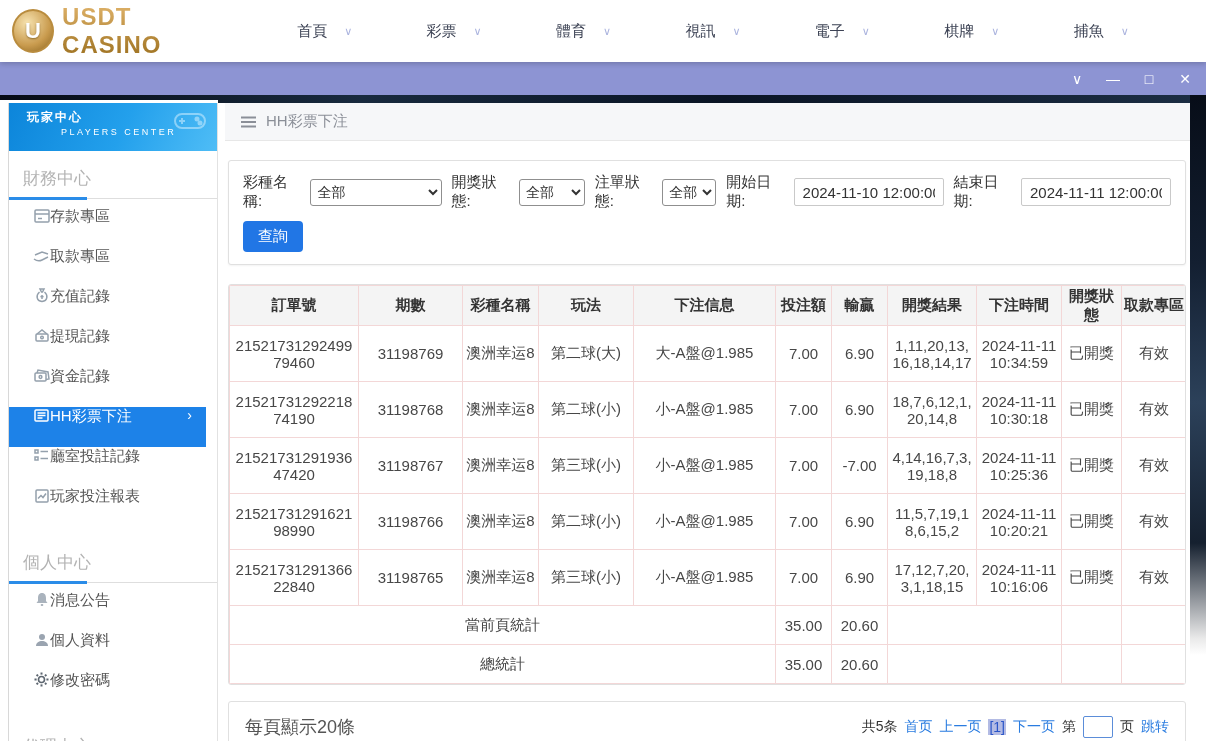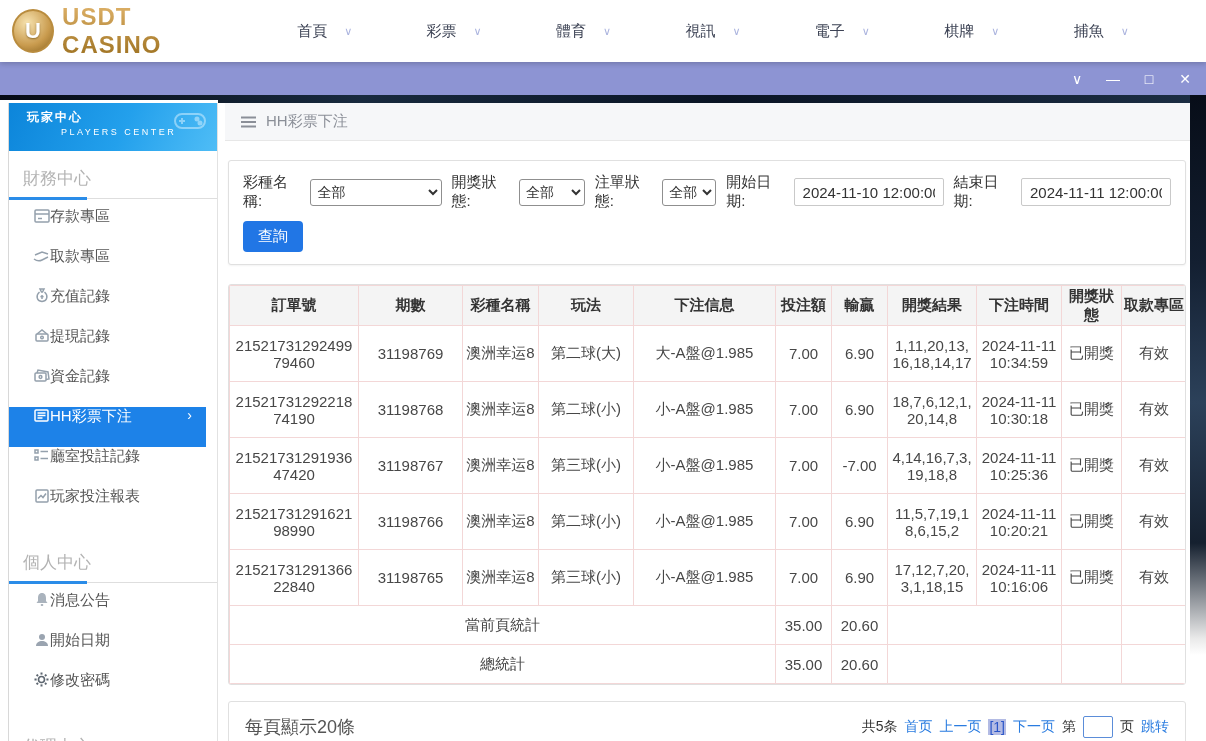--- a/index.html
+++ b/index.html
@@ -280,21 +280,21 @@
           </span>
       <span>消息公告</span>
     </div>
     <div class="side-item">
       <span class="icon">
         <svg width="14" height="14" viewBox="0 0 14 14" fill="#9aa4b0">
           <circle cx="7" cy="4" r="3"></circle>
               <path d="M1 13 C1 9.5 4 8 7 8 C10 8 13 9.5 13 13z"></path>
         </svg>
           </span>
-      <span>開始日期</span>
+      <span>個人資料</span>
     </div>
     <div class="side-item">
       <span class="icon">
         <svg width="15" height="15" viewBox="0 0 15 15" fill="none" stroke="#5d6670" stroke-width="1.6">
           <circle cx="7.5" cy="7.5" r="3"></circle>
           <g stroke-width="2">
                 <line x1="7.5" y1="0.5" x2="7.5" y2="2.6"></line>
                 <line x1="7.5" y1="12.4" x2="7.5" y2="14.5"></line>
           <line x1="0.5" y1="7.5" x2="2.6" y2="7.5"></line>
                 <line x1="12.4" y1="7.5" x2="14.5" y2="7.5"></line>

